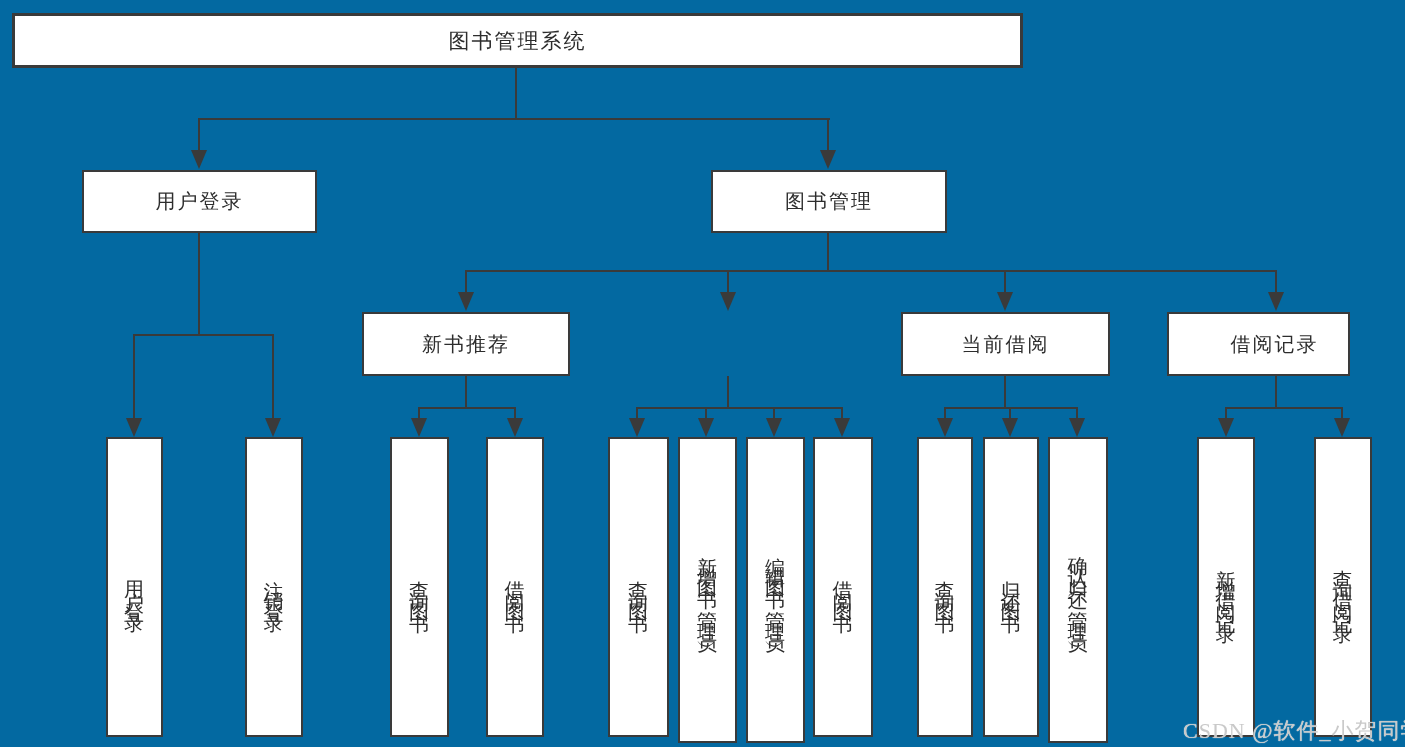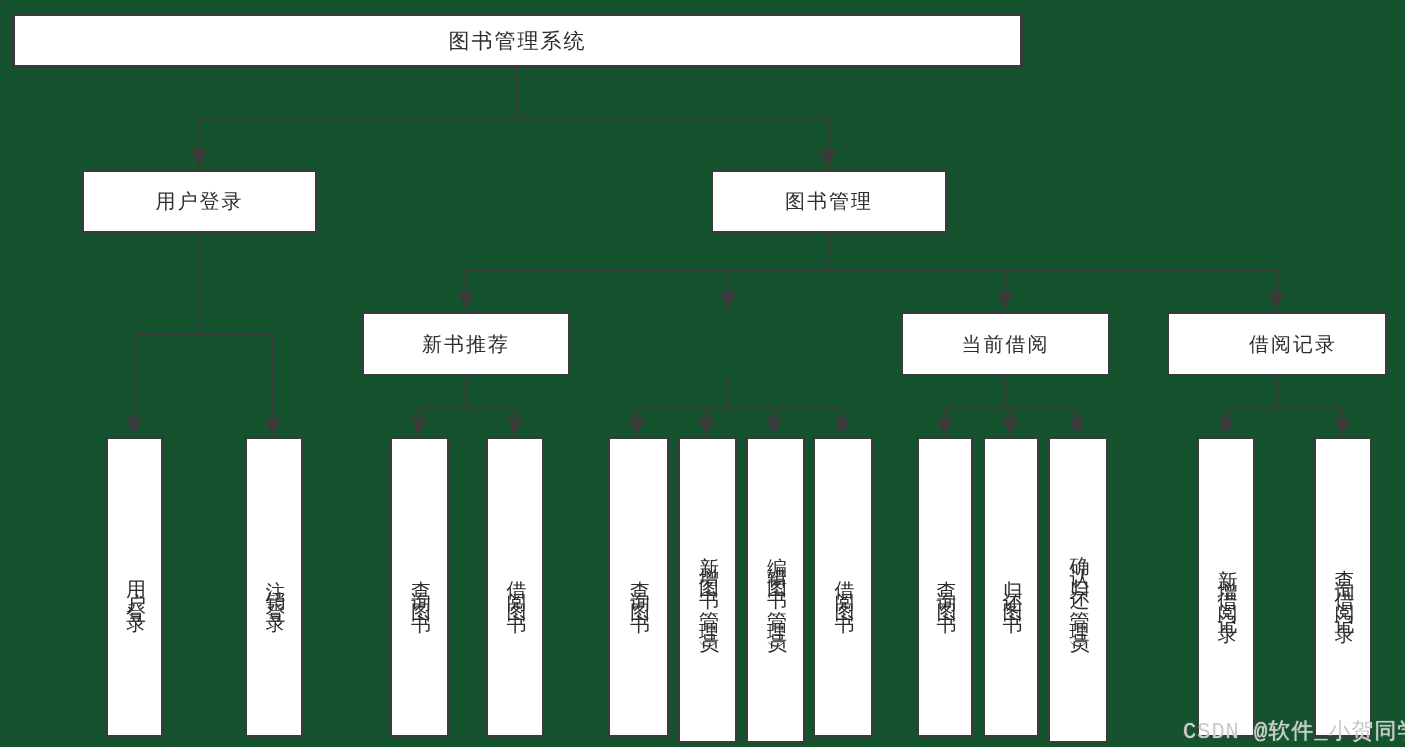--- a/index.html
+++ b/index.html
@@ -1,20 +1,20 @@
 <!DOCTYPE html>
 <html><head>
 <meta charset="utf-8">
 <style>
   html,body{margin:0;padding:0;background:#ffffff;}
   #canvas{
     position:relative;
     width:1405px;height:747px;
-    background:#14532d;
-    font-family:Liberation Mono, monospace;
+    background:#0369a1;
+    font-family:Liberation Serif, serif;
     overflow:hidden;
   }
   .node{
     position:absolute;
     box-sizing:border-box;
     background:#ffffff;
     border:2px solid #3a3a3a;
     display:flex;align-items:center;justify-content:center;
     font-size:20px;color:#2d2d2d;letter-spacing:2px;
     z-index:2;
@@ -50,21 +50,21 @@
 
   <div class="node" style="left:82px;top:170px;width:235px;height:63px;">用户登录</div>
 
   <div class="node" style="left:362px;top:312px;width:208px;height:64px;">新书推荐</div>
 
   <div class="node" style="left:711px;top:170px;width:236px;height:63px;">图书管理</div>
 
 
   <div class="node" style="left:901px;top:312px;width:209px;height:64px;">当前借阅</div>
 
-  <div class="node" style="left:1167px;top:312px;width:220px;height:64px;padding-left:32px;">借阅记录</div>
+  <div class="node" style="left:1167px;top:312px;width:183px;height:64px;padding-left:32px;">借阅记录</div>
 
   <div class="node leaf" style="left:106px;top:437px;width:57px;height:300px;">用户登录</div>
   <div class="node leaf" style="left:245px;top:437px;width:58px;height:300px;">注销登录</div>
 
   <div class="node leaf" style="left:390px;top:437px;width:59px;height:300px;">查询图书</div>
   <div class="node leaf" style="left:486px;top:437px;width:58px;height:300px;">借阅图书</div>
 
   <div class="node leaf" style="left:608px;top:437px;width:61px;height:300px;">查询图书</div>
   <div class="node leaf" style="left:678px;top:437px;width:59px;height:306px;">新增图书（管理员）</div>
   <div class="node leaf" style="left:746px;top:437px;width:59px;height:306px;">编辑图书（管理员）</div>

